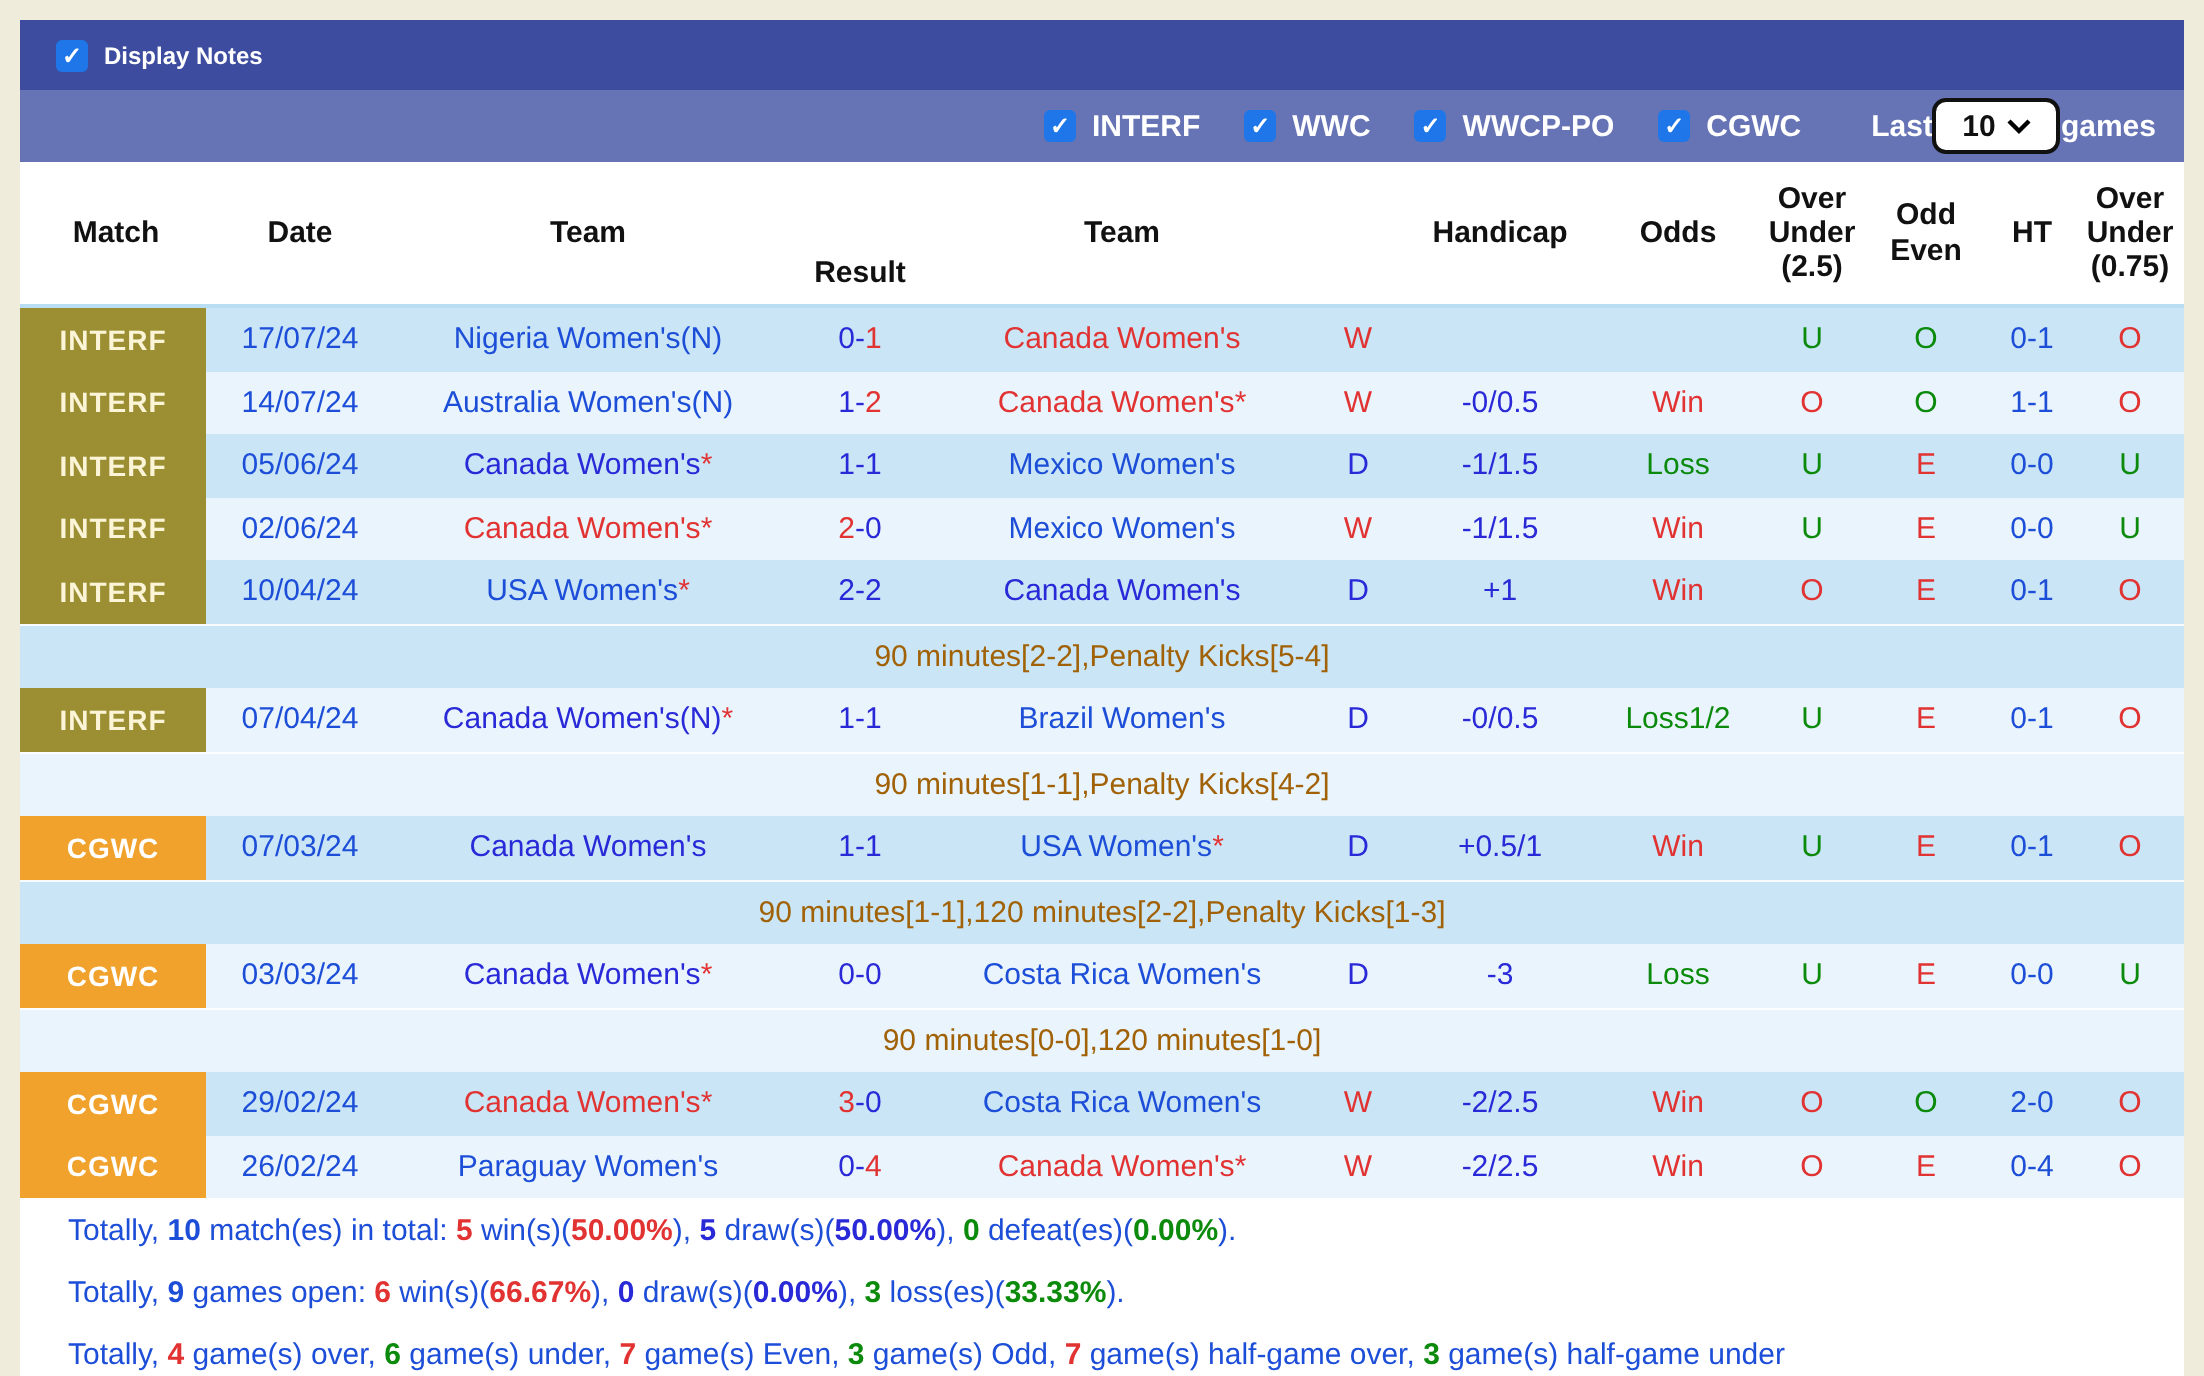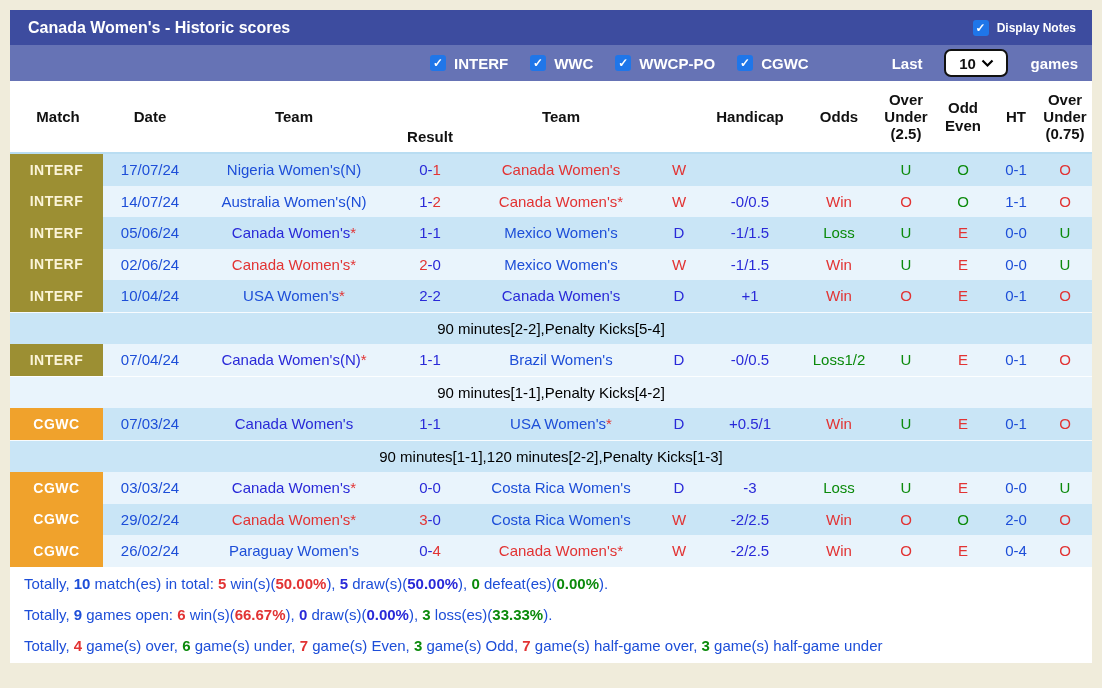--- a/index.html
+++ b/index.html
@@ -6,49 +6,48 @@
   body{width:1102px;height:688px;background:#f0ecdb;font-family:"Liberation Sans",sans-serif;position:relative;overflow:hidden;}
   .app{position:absolute;left:10px;top:10px;width:1082px;}
   
   .bar1{height:35px;background:#3d4c9f;display:flex;align-items:center;justify-content:space-between;padding:0 16px 0 18px;box-sizing:border-box;}
   .bar1 .title{color:#fff;font-weight:bold;font-size:16px;}
   .bar2{height:36px;background:#6673b5;display:flex;align-items:center;justify-content:flex-end;gap:9px;padding-right:14px;box-sizing:border-box;}
   .cbgroup{display:flex;align-items:center;gap:8px;}
   .cb{width:16px;height:16px;background:#1f76e9;border-radius:3px;color:#fff;font-size:12px;font-weight:bold;display:flex;align-items:center;justify-content:center;line-height:1;}
   .blabel{color:#fff;font-weight:bold;font-size:15px;}
   .filters{display:flex;align-items:center;gap:22px;margin-right:26px;}
-  .lastgames{display:flex;align-items:center;gap:22px;margin-left:48px;}
+  .lastgames{display:flex;align-items:center;gap:0;}
   .select{background:#fff;border:2px solid #111;border-radius:7px;height:24px;min-width:48px;display:flex;align-items:center;justify-content:center;gap:5px;padding:0 6px;}
   .select .val{font-weight:bold;font-size:15px;color:#111;}
   
   .grid{display:grid;grid-template-columns:96px 88px 200px 72px 190px 46px 96px 82px 52px 62px 44px 54px;align-items:center;}
   .thead{background:#fff;height:71px;border-bottom:2px solid #b9ddf2;font-weight:bold;font-size:15px;color:#111;text-align:center;line-height:1.15;}
   .cell{text-align:center;font-size:15px;overflow:hidden;white-space:nowrap;}
   .mrow{height:31.5px;}
-  .nrow{height:31.5px;display:flex;align-items:center;justify-content:center;font-size:15px;color:#000000;border-top:1px solid rgba(255,255,255,0.85);}
+  .nrow{height:31.5px;display:flex;align-items:center;justify-content:center;font-size:15px;color:#a16207;border-top:1px solid rgba(255,255,255,0.85);}
   .dark{background:#c9e5f6;}
   .light{background:#e9f4fc;}
   .badge-cell{height:100%;display:flex;}
   .badge{flex:1;margin-right:3px;display:flex;align-items:center;justify-content:center;font-weight:bold;font-size:14px;letter-spacing:.5px;}
   .badge-interf{background:#9c8f33;color:#fbf4d7;}
   .badge-cgwc{background:#f0a22c;color:#ffffff;}
   .c-black{color:#1d4ed8;} .c-blue{color:#2929d8;} .c-red{color:#e23333;} .c-green{color:#0b8a0b;}
   .star{color:#e23333;}
   .bold{font-weight:bold;}
   
   .tfoot{background:#fff;padding:1px 0 2px 0;}
-  .f-line{height:31px;line-height:31px;padding-left:14px;font-size:15px;color:#1c1c1c;white-space:nowrap;}
+  .f-line{height:31px;line-height:31px;padding-left:24px;font-size:15px;color:#1c1c1c;white-space:nowrap;}
 </style>
 </head>
 <body>
 
 <div class="app">
 
   <div class="bar1">
-    <span class="title">Canada Women's - Historic scores</span>
     <span class="cbgroup">
       <span class="cb">✓</span>
       <span class="blabel" style="font-size:12px;">Display Notes</span>
     </span>
   </div>
 
   <div class="bar2">
     <span class="filters" id="filters">
         <span class="cbgroup">
     <span class="cb">✓</span>
@@ -219,20 +218,21 @@
     <div class="cell"><span class="c-blue">0</span><span class="c-blue">-</span><span class="c-blue">0</span></div>
     <div class="cell"><span class="c-black">Costa Rica Women's</span><span class="star"></span></div>
     <div class="cell c-blue">D</div>
     <div class="cell c-blue">-3</div>
     <div class="cell c-green">Loss</div>
     <div class="cell c-green">U</div>
     <div class="cell c-red">E</div>
     <div class="cell c-black">0-0</div>
     <div class="cell c-green">U</div>
   </div>
+      <div class="nrow light">90 minutes[0-0],120 minutes[1-0]</div>
       <div class="grid mrow dark">
     <div class="cell badge-cell">
           <span class="badge badge-cgwc">CGWC</span>
         </div>
     <div class="cell c-black">29/02/24</div>
     <div class="cell"><span class="c-red">Canada Women's</span><span class="star">*</span></div>
     <div class="cell"><span class="c-red">3</span><span class="c-blue">-</span><span class="c-blue">0</span></div>
     <div class="cell"><span class="c-black">Costa Rica Women's</span><span class="star"></span></div>
     <div class="cell c-red">W</div>
     <div class="cell c-blue">-2/2.5</div>

